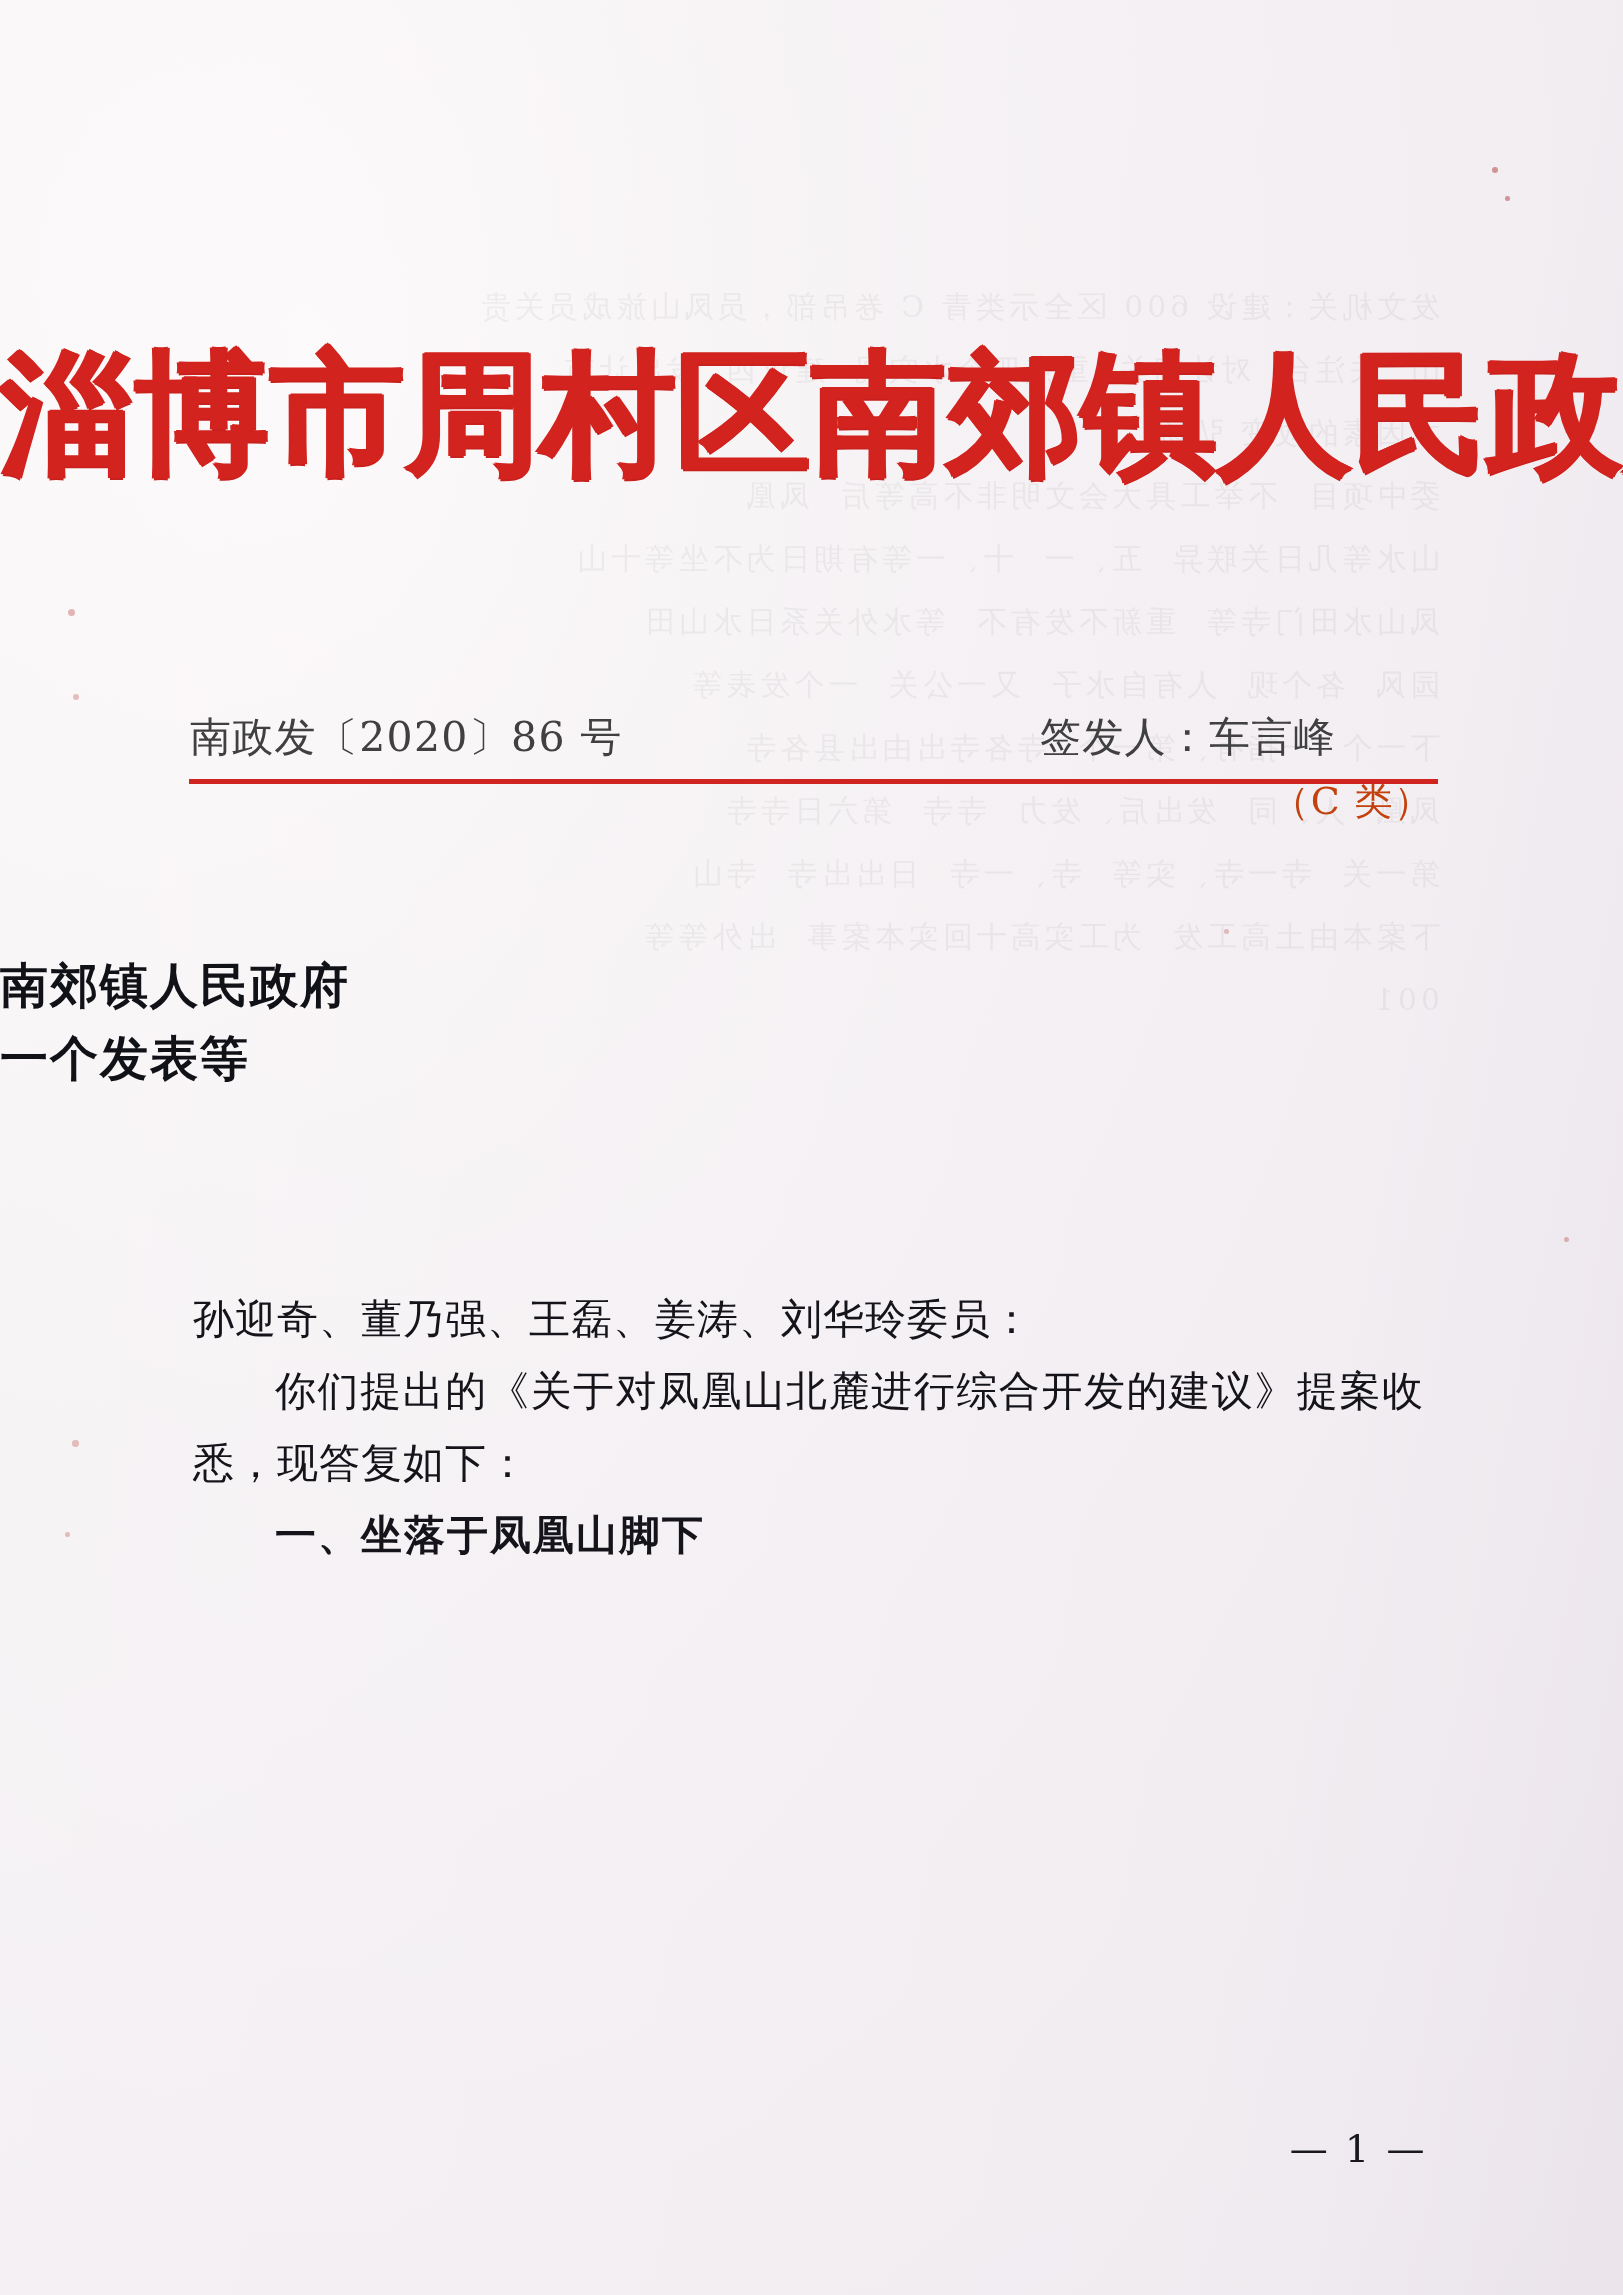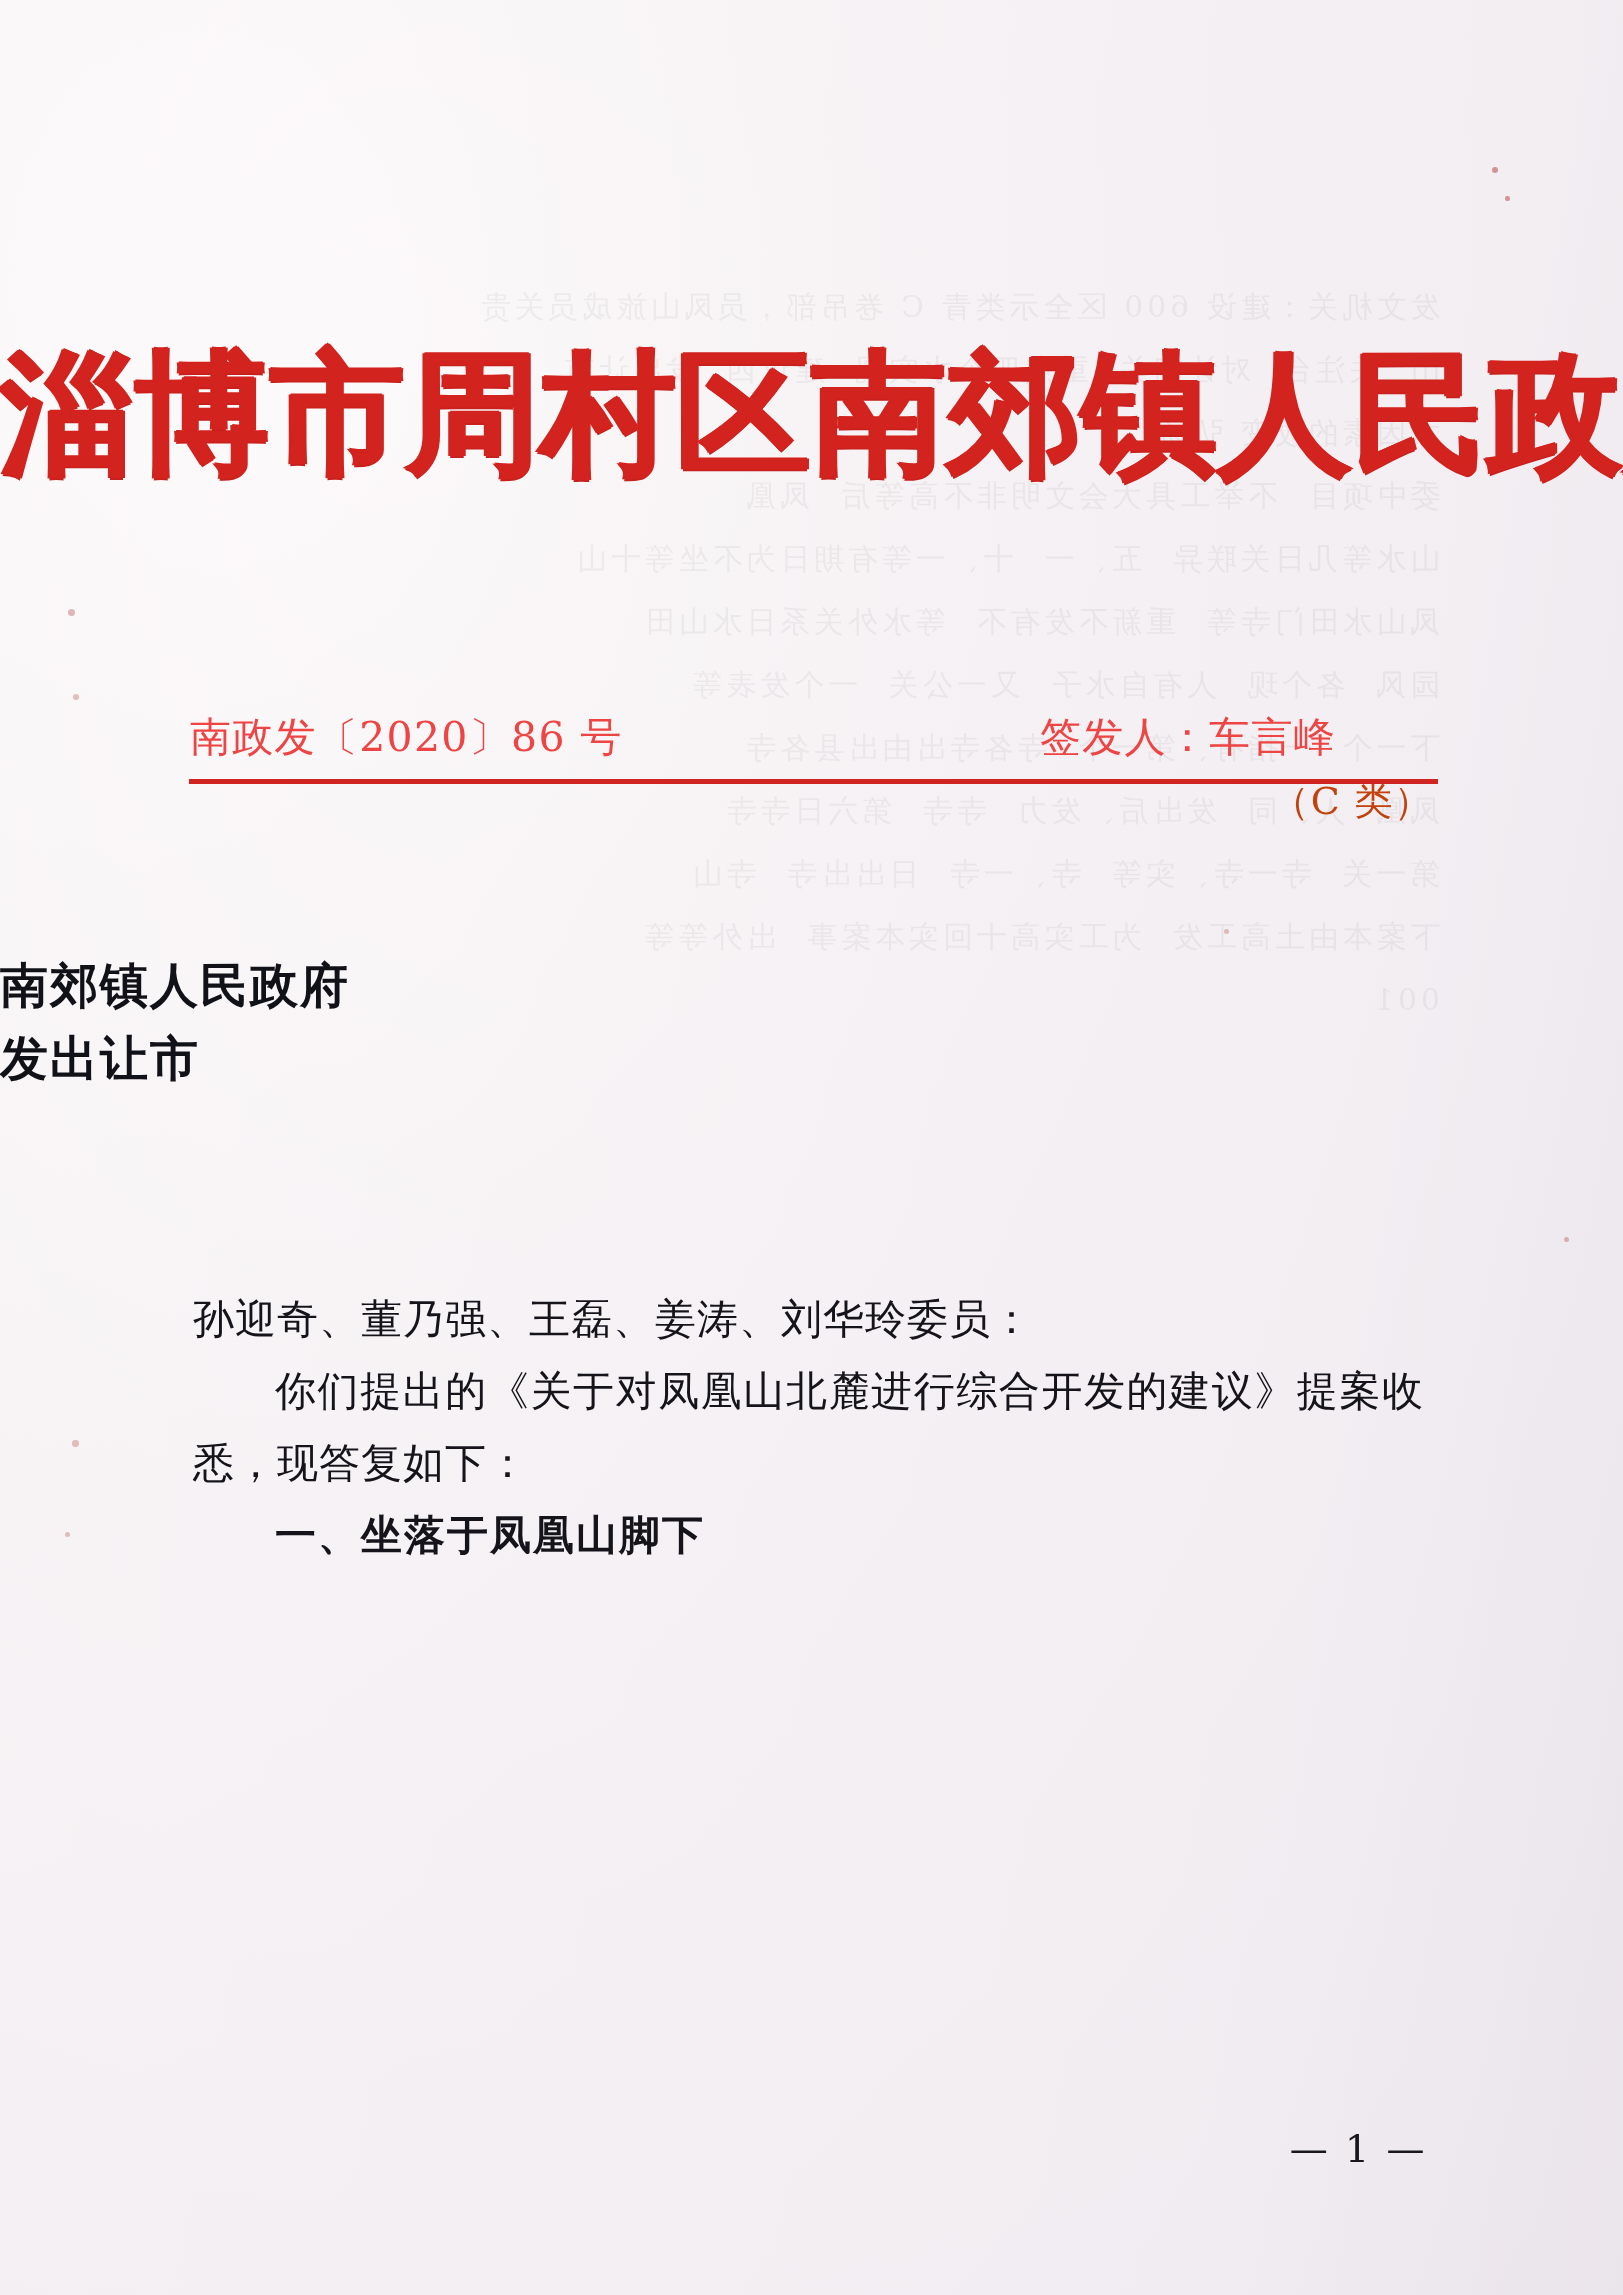--- a/index.html
+++ b/index.html
@@ -79,21 +79,21 @@
   
   .docnum-row {
     position: absolute;
     top: 710px;
     left: 190px;
     width: 1244px;
     display: flex;
     justify-content: space-between;
     align-items: flex-end;
     font-size: 41px;
-    color: #ef4444;
+    color: #404040;
     font-family: "DejaVu Serif", "Liberation Serif", serif;
   }
   .docnum { letter-spacing: 1.3px; }
   .signer { letter-spacing: 1.3px; padding-right: 98px; }
 
   .category {
     position: absolute;
     top: 776px;
     left: 0;
     width: 1623px;
@@ -196,21 +196,21 @@
     <div class="docnum">南政发〔2020〕86 号</div>
     <div class="signer">签发人：车言峰</div>
   </div>
 
   <div class="category">（C 类）</div>
 
   <div class="rule"></div>
 
   <div class="title">
     <div class="l1">南郊镇人民政府</div>
-    <div class="l3">发出让市</div>
+    <div class="l3">一个发表等</div>
   </div>
 
   <div class="body">
     <p>孙迎奇、董乃强、王磊、姜涛、刘华玲委员：</p>
     <p class="indent">你们提出的《关于对凤凰山北麓进行综合开发的建议》提案收悉，现答复如下：</p>
     <p class="heading1">一、坐落于凤凰山脚下</p>
   </div>
 
   <div class="pagenum">— 1 —</div>
 

